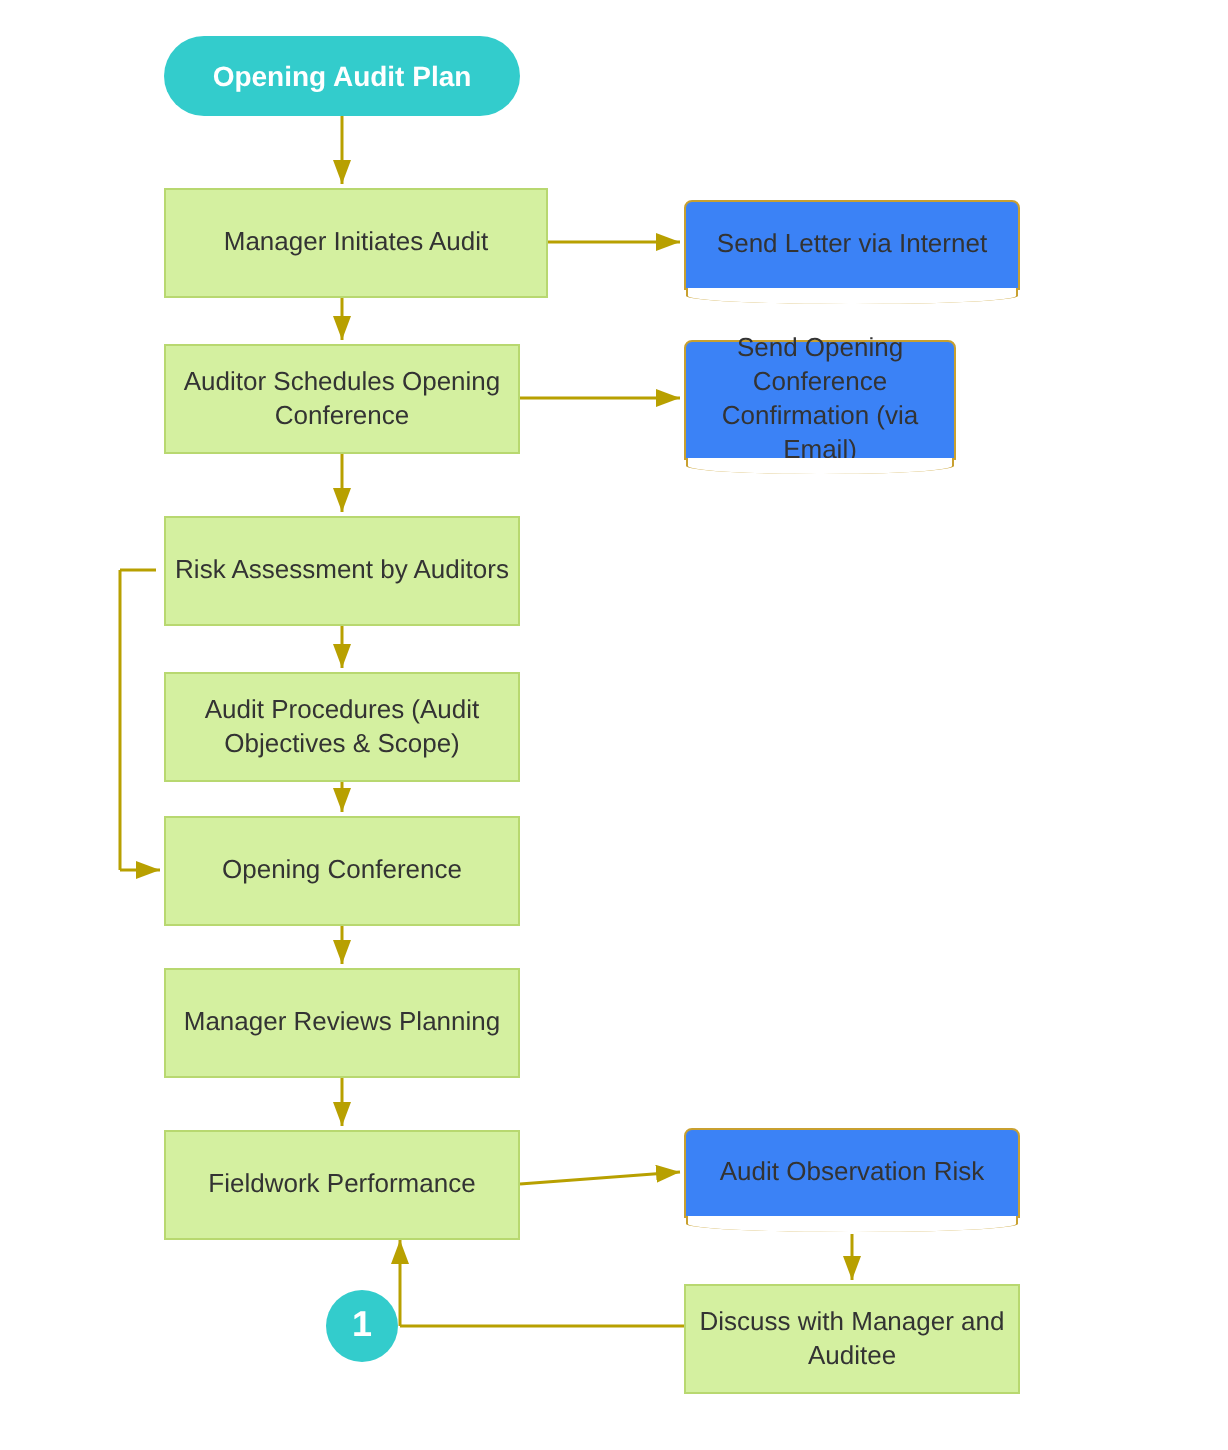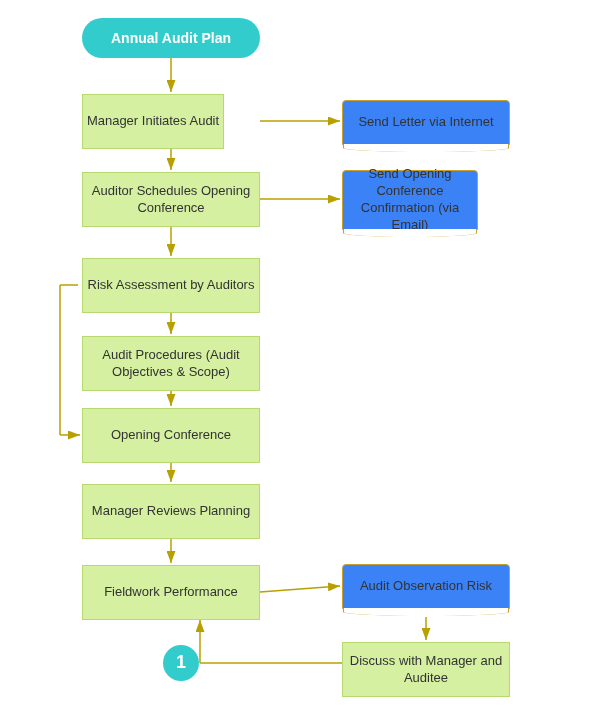--- a/index.html
+++ b/index.html
@@ -123,24 +123,24 @@
 
     <line x1="342" y1="663" x2="200" y2="663" stroke="#b8a000" stroke-width="1.5"></line>
     <line x1="200" y1="663" x2="200" y2="620" stroke="#b8a000" stroke-width="1.5" marker-end="url(#arrowhead)"></line>
 
     <line x1="78" y1="285" x2="60" y2="285" stroke="#b8a000" stroke-width="1.5"></line>
     <line x1="60" y1="285" x2="60" y2="435" stroke="#b8a000" stroke-width="1.5"></line>
     <line x1="60" y1="435" x2="80" y2="435" stroke="#b8a000" stroke-width="1.5" marker-end="url(#arrowhead)"></line>
   </svg>
 
   <div class="shape stadium" style="left:82px; top:18px; width:178px; height:40px;">
-    <span>Annual Audit Plan</span>
+    <span>Opening Audit Plan</span>
   </div>
 
-  <div class="shape process" style="left:82px; top:94px; width:142px; height:55px;">
+  <div class="shape process" style="left:82px; top:94px; width:192px; height:55px;">
     <span>Manager Initiates Audit</span>
   </div>
 
   <div class="document shape" style="left:342px; top:100px; width:168px; height:45px; display:flex; align-items:center; justify-content:center; text-align:center;">
     <span>Send Letter via Internet</span>
   </div>
 
   <div class="shape process" style="left:82px; top:172px; width:178px; height:55px;">
     <span>Auditor Schedules Opening Conference</span>
   </div>

